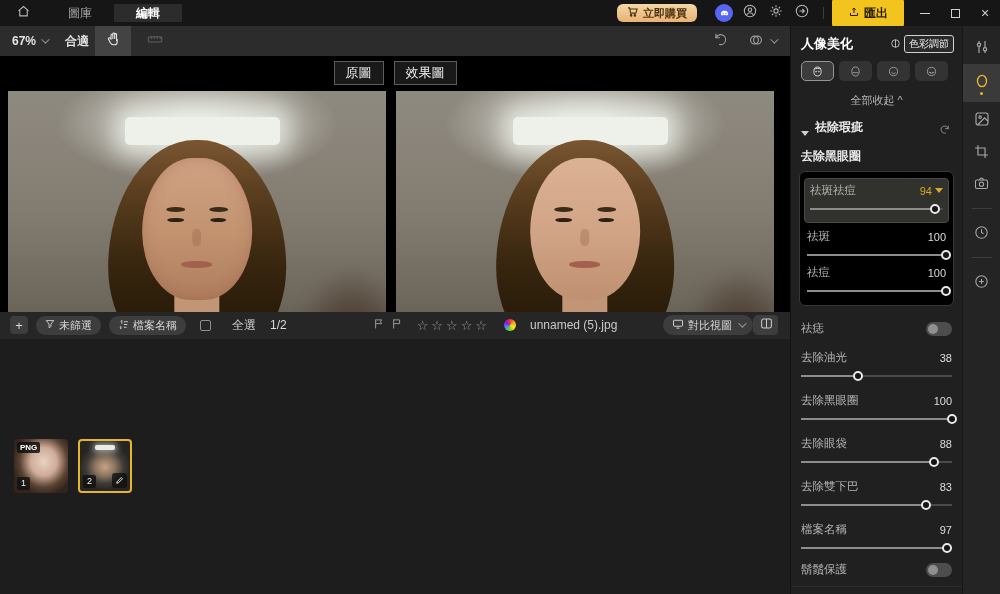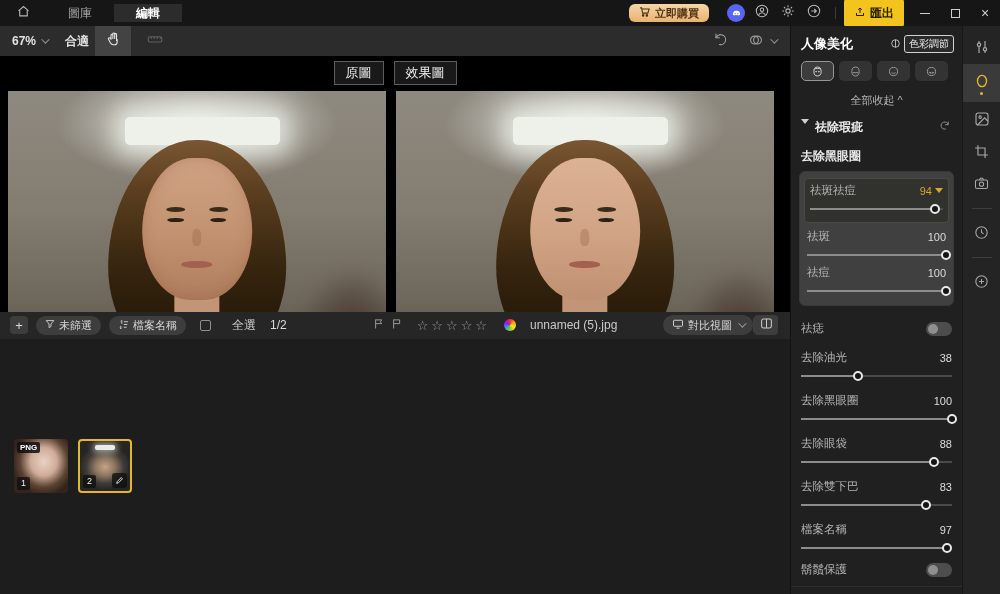--- a/index.html
+++ b/index.html
@@ -11,21 +11,21 @@
   .titlebar { height:26px; background:#161616; display:flex; align-items:center; flex:0 0 auto; }
   .home-btn { width:46px; height:26px; display:flex; align-items:center; justify-content:center; cursor:pointer; }
   .tab { height:18px; padding:0 22px; display:flex; align-items:center; font-size:12px; color:#a8a8a8; cursor:pointer; }
   .tab.active { background:#2c2c2c; color:#fff; font-weight:bold; }
   .tb-spacer { flex:1; }
   .buy-pill { height:18px; background:linear-gradient(180deg,#f4d7a8,#e9b271); border-radius:6px; display:flex; align-items:center; gap:4px; padding:0 10px; margin-right:14px; cursor:pointer; }
   .buy-pill span { font-size:11px; font-weight:bold; color:#4c3110; }
   .tb-icon { width:26px; height:26px; display:flex; align-items:center; justify-content:center; cursor:pointer; }
   .discord-dot { width:18px; height:18px; border-radius:50%; background:#5865f2; display:flex; align-items:center; justify-content:center; }
   .tb-divider { width:1px; height:12px; background:#3d3d3d; margin:0 8px; }
-  .export-btn { height:28px; background:#f2c41d; border-radius:3px; display:flex; align-items:center; gap:4px; padding:0 10px; cursor:pointer; }
+  .export-btn { height:28px; background:#f2c41d; border-radius:3px; display:flex; align-items:center; gap:4px; padding:0 16px; cursor:pointer; }
   .export-btn span { font-size:12px; font-weight:bold; color:#231c00; }
   .win-btn { width:30px; height:26px; display:flex; align-items:center; justify-content:center; color:#cfcfcf; font-size:12px; cursor:pointer; }
   .min-line { width:10px; height:1px; background:#cfcfcf; }
   .max-box { width:9px; height:9px; border:1px solid #cfcfcf; }
 
   
   .main { flex:1; display:flex; min-height:0; }
   .left-col { width:790px; display:flex; flex-direction:column; }
 
   .toolbar { height:30px; background:#2c2c2c; display:flex; align-items:center; padding:0 14px 0 12px; flex:0 0 auto; }
@@ -92,26 +92,26 @@
   
   .panel { width:172px; background:#202020; display:flex; flex-direction:column; overflow:hidden; border-left:1px solid #121212; }
   .panel-header { display:flex; align-items:center; padding:9px 8px 6px 10px; }
   .panel-title { font-size:13px; font-weight:bold; color:#fff; }
   .color-adjust { margin-left:auto; display:flex; align-items:center; gap:3px; cursor:pointer; }
   .color-adjust .label-box { border:1px solid #d2d2d2; border-radius:3px; padding:1px 4px; color:#ececec; font-size:10px; background:#2a2a2a; }
   .face-tabs { display:flex; gap:5px; padding:2px 10px 0; }
   .face-tab { width:33px; height:20px; background:#333; border:1px solid transparent; border-radius:5px; display:flex; align-items:center; justify-content:center; cursor:pointer; }
   .face-tab.active { background:#3c3c3c; border-color:#969696; }
   .collapse-all { display:flex; align-items:center; justify-content:center; gap:5px; padding:12px 0 8px; color:#b5b5b5; font-size:11px; cursor:pointer; }
-  .sec-head { display:flex; align-items:flex-start; padding:3px 10px 6px; cursor:pointer;font-family:Liberation Serif, serif; }
+  .sec-head { display:flex; align-items:flex-end; padding:3px 10px 6px; cursor:pointer;font-family:Liberation Serif, serif; }
   .tri-down { width:0; height:0; border-left:4px solid transparent; border-right:4px solid transparent; border-top:5px solid #cfcfcf; margin-right:6px; }
   .sec-title { font-size:12px; font-weight:bold; color:#ececec; }
   .sec-reset { margin-left:auto; cursor:pointer; display:flex; }
   .sub-head { font-size:12px; font-weight:bold; color:#ececec; padding:6px 10px 4px; }
-  .group-box { margin:2px 8px 6px; background:#404040; border:1px solid #383834; border-radius:6px; padding:3px 7px 9px; }
+  .group-box { margin:2px 8px 6px; background:#000000; border:1px solid #383834; border-radius:6px; padding:3px 7px 9px; }
   .s-row { padding-top:5px; }
   .s-row.hl { background:#31312d; border:1px solid #4a4a42; border-radius:4px; margin:3px -3px 1px; padding:4px 5px 8px; }
   .s-top { display:flex; align-items:center; }
   .s-label { font-size:11.5px; color:#b5b5b5; }
   .s-val { margin-left:auto; font-size:11px; color:#dcdcdc; display:flex; align-items:center; gap:3px; }
   .s-val.gold { color:#d9a62e; }
   .caret { width:0; height:0; border-left:4px solid transparent; border-right:4px solid transparent; border-top:5px solid #d9a62e; }
   .track { position:relative; height:2px; background:#4b4b4b; margin-top:10px; margin-bottom:4px; }
   .track .fill { position:absolute; left:0; top:0; height:2px; background:#8d8d8d; width:calc(var(--p) * 1%); }
   .track .handle { position:absolute; top:50%; left:calc(var(--p) * 1% - 5px); transform:translateY(-50%); width:10px; height:10px; border-radius:50%; background:#141414; border:2.5px solid #e9e9e9; cursor:pointer; }

